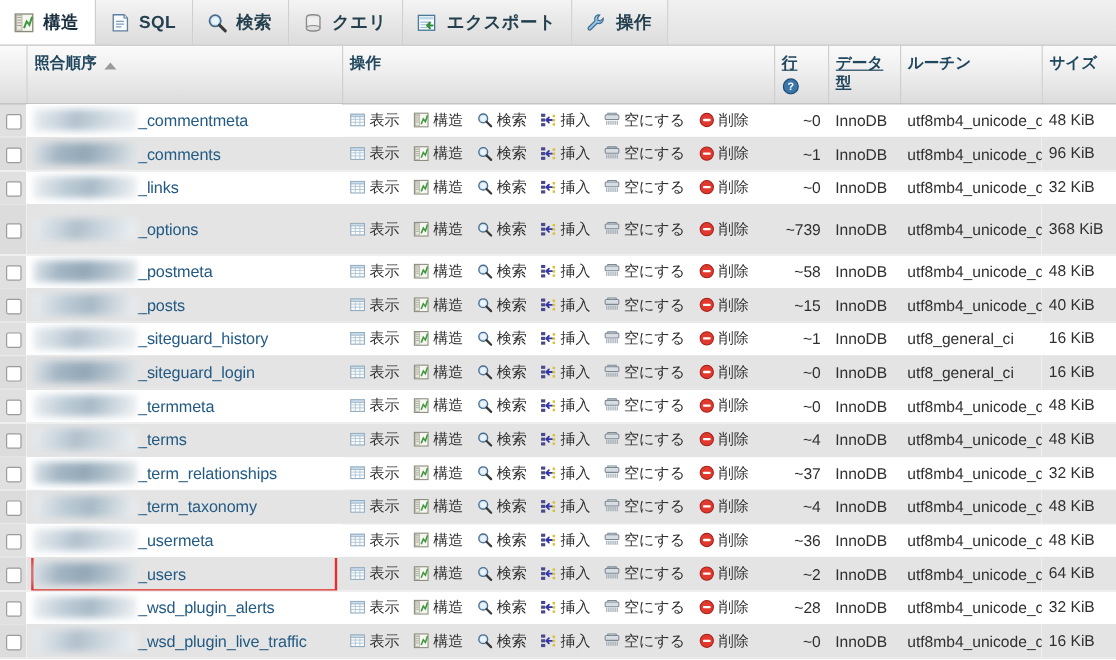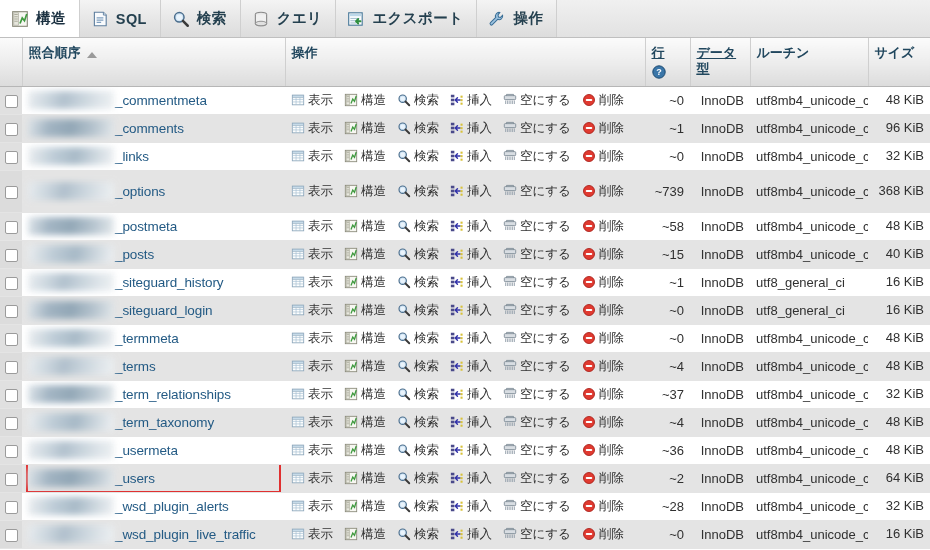--- a/index.html
+++ b/index.html
@@ -127,23 +127,23 @@
   
   .acts { display: flex; align-items: center; gap: 0px; }
   .act {
     display: inline-flex; align-items: center; gap: 3px;
     cursor: pointer; padding: 0 6px 0 0; margin-right: 5px;
     color: #303030; font-size: 12.5px; white-space: nowrap;
   }
   .act svg { width: 14px; height: 14px; display: block; flex: 0 0 14px; }
 
   .td-rows { text-align: right; color: #3a3a3a; }
-  .td-eng  { text-align: right; color: #3a3a3a; padding-left: 8px; }
+  .td-eng  { text-align: left; color: #3a3a3a; padding-left: 8px; }
   .td-coll { text-align: left; color: #3a3a3a; padding-left: 8px; }
-  .td-size { text-align: right; color: #3a3a3a; font-size: 12.5px; white-space: normal; line-height: 1.15; }
+  .td-size { text-align: left; color: #3a3a3a; font-size: 12.5px; white-space: normal; line-height: 1.15; }
   #grid tbody tr.tall td { height: 42px; }
 </style>
 </head>
 <body>
 
 <div id="tabbar">
     <div class="tab active">
       <span class="ticon"><svg viewBox="0 0 16 16" xmlns="http://www.w3.org/2000/svg">
           <rect x="1.5" y="1.5" width="13" height="13" fill="#f7f7f2" stroke="#8a8a7a" stroke-width="1"></rect>
           <rect x="2.5" y="2.5" width="4" height="11" fill="#e8e8de" stroke="#a8a89a" stroke-width=".6"></rect>

